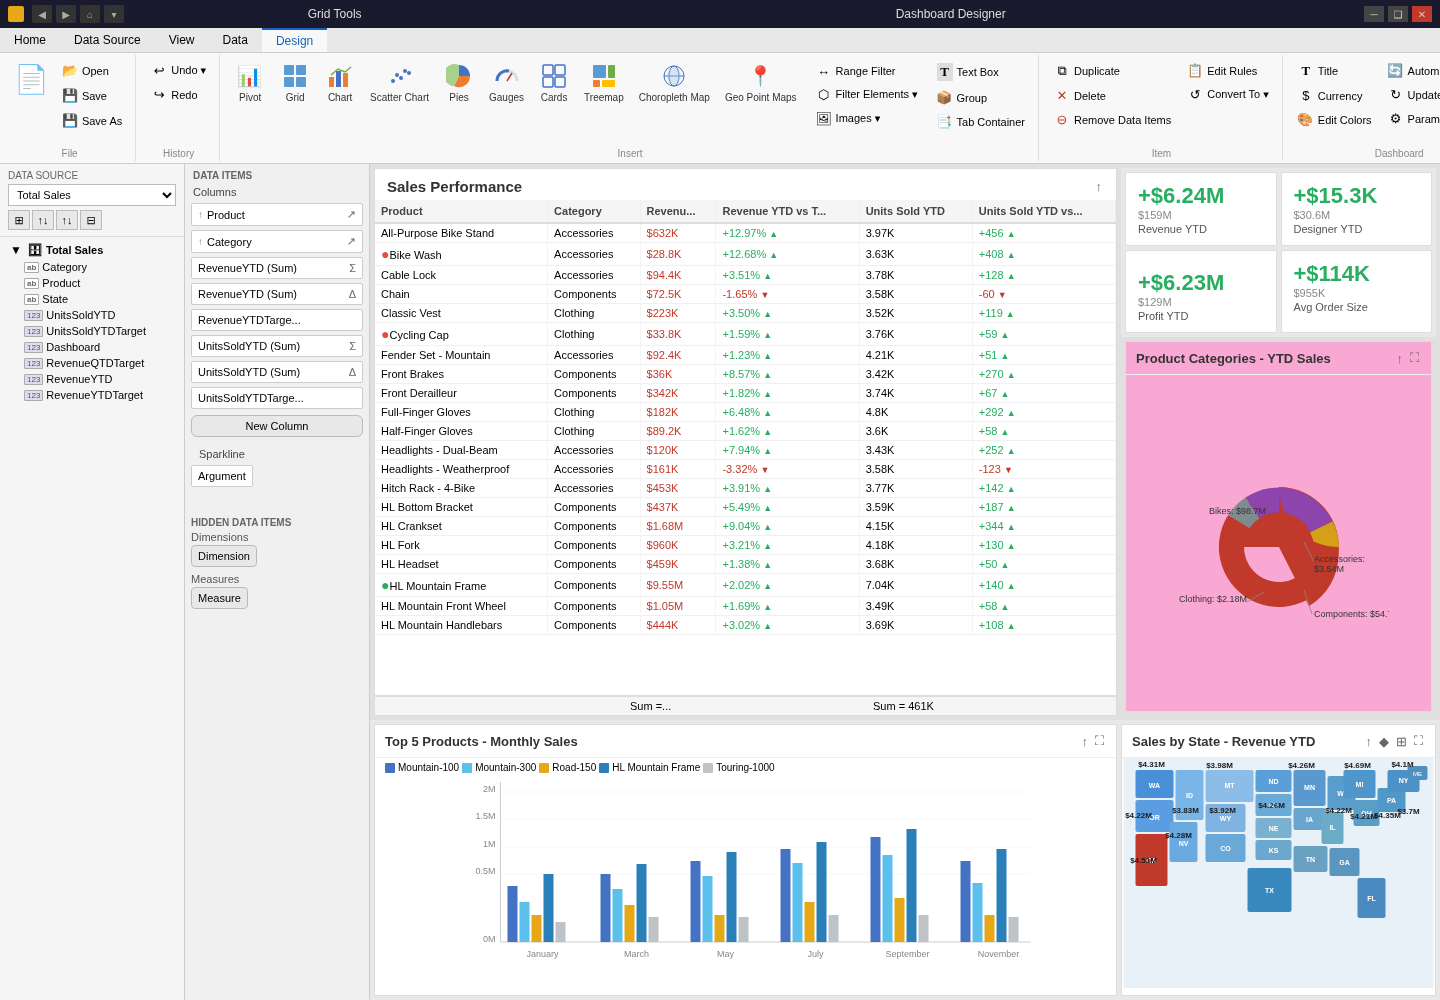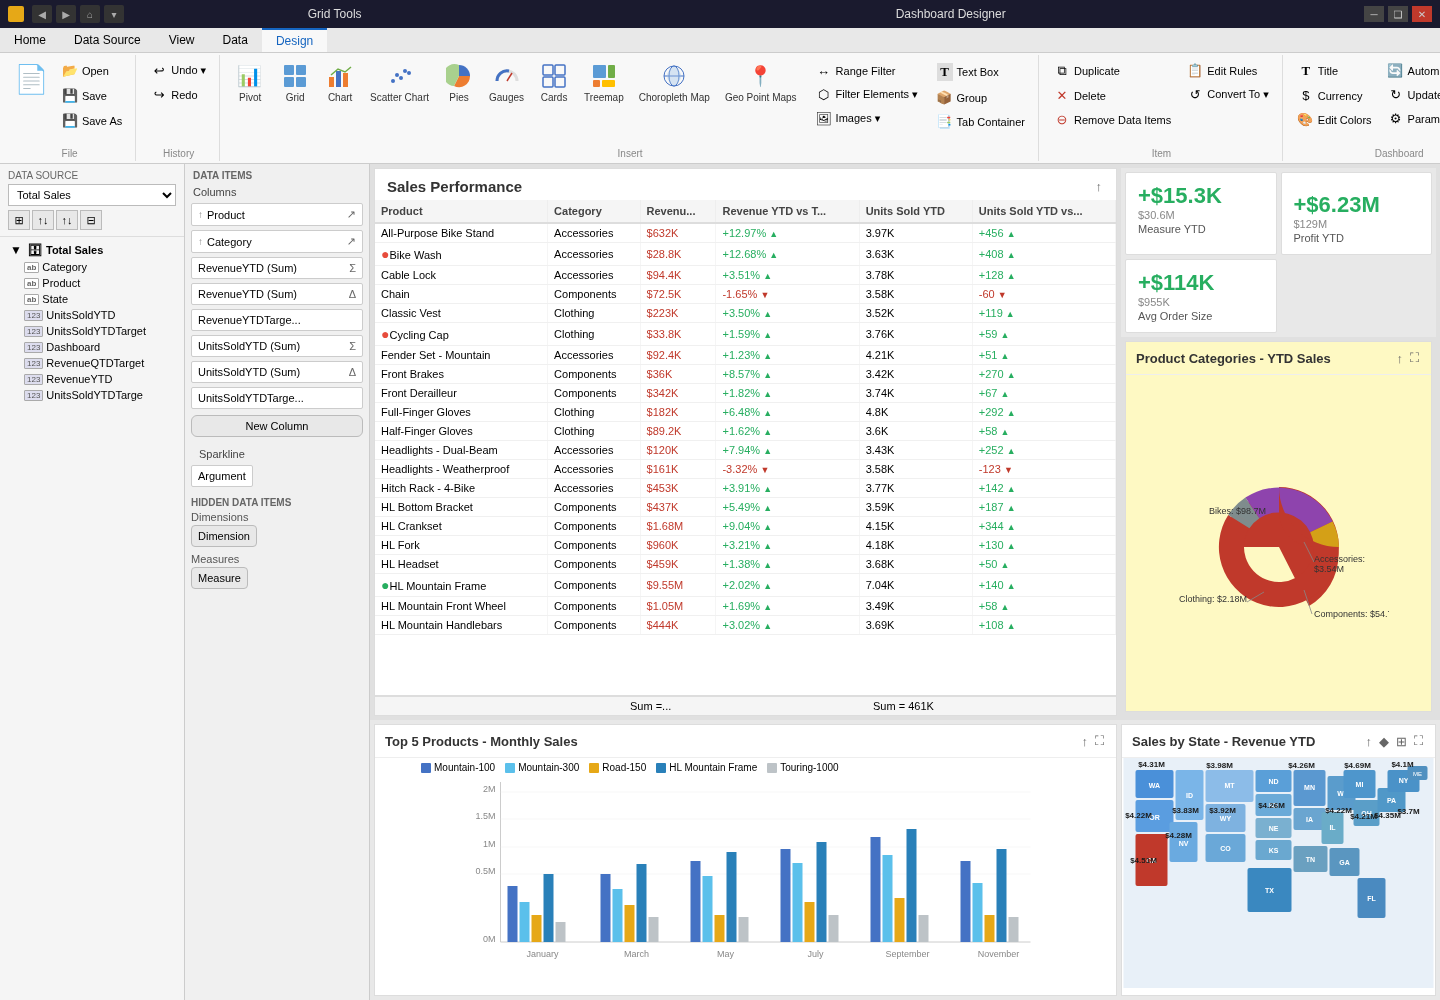--- a/index.html
+++ b/index.html
@@ -50,21 +50,21 @@
     .data-items-header { padding: 6px 8px 2px; font-size: 10px; color: #666; text-transform: uppercase; font-weight: bold; }
     .section-label { padding: 3px 8px; font-size: 11px; color: #444; font-weight: 500; }
     .column-item { margin: 2px 6px; background: white; border: 1px solid #ccc; border-radius: 2px; padding: 4px 6px; display: flex; align-items: center; gap: 4px; cursor: pointer; }
     .col-arrow { color: #888; font-size: 10px; }
     .col-label { font-size: 11px; flex: 1; }
     .col-icon { font-size: 11px; color: #666; }
     .new-col-btn { margin: 4px 6px; background: #e8e8e8; border: 1px solid #bbb; border-radius: 6px; padding: 4px 6px; text-align: center; font-size: 11px; cursor: pointer; }
     .sparkline-section { padding: 4px 6px; }
     .arg-btn { background: white; border: 1px solid #ccc; border-radius: 2px; padding: 4px 6px; text-align: right; font-size: 11px; cursor: pointer; margin: 2px 0; }
     .hidden-section { padding: 4px 6px; }
-    .hidden-label { font-size: 10px; color: #666; text-transform: uppercase; font-weight: bold; margin-bottom: 3px; }
+    .hidden-label { font-size: 10px; color: #666; text-transform: uppercase; font-weight: bold; margin-bottom: 3px; margin-top: 20px; }
     .dim-label { font-size: 11px; color: #555; margin-bottom: 2px; }
     .placeholder-btn { background: #e8e8e8; border: 1px solid #bbb; border-radius: 4px; padding: 4px 6px; text-align: center; font-size: 11px; cursor: pointer; }
     .table-header { padding: 8px 12px 4px; font-size: 15px; font-weight: bold; color: #333; display: flex; justify-content: space-between; align-items: center; }
     .table-wrapper { overflow: auto; flex: 1; }
     table { width: 100%; border-collapse: collapse; font-size: 11px; }
     th { background: #f5f5f5; border-bottom: 2px solid #ddd; border-right: 1px solid #eee; padding: 5px 6px; text-align: left; font-weight: 600; color: #444; white-space: nowrap; position: sticky; top: 0; }
     td { border-bottom: 1px solid #f0f0f0; border-right: 1px solid #f5f5f5; padding: 3px 6px; white-space: nowrap; }
     .revenue { color: #c0392b; font-weight: 500; }
     .positive { color: #27ae60; }
     .negative { color: #c0392b; }
@@ -73,35 +73,35 @@
     .dot-red { color: #e74c3c; font-size: 14px; }
     .dot-green { color: #27ae60; font-size: 14px; }
     .table-footer { background: #f5f5f5; border-top: 2px solid #ddd; padding: 3px 6px; display: flex; font-size: 11px; font-weight: 500; }
     .table-footer span { flex: 1; padding: 0 6px; }
     .kpi-grid { display: grid; grid-template-columns: 1fr 1fr; gap: 4px; padding: 4px; background: #e8e8e8; }
     .kpi-card { background: white; border: 1px solid #ddd; padding: 10px 12px; border-radius: 2px; }
     .kpi-main { font-size: 22px; font-weight: bold; color: #27ae60; }
     .kpi-sub { font-size: 11px; color: #888; }
     .kpi-label { font-size: 11px; color: #555; margin-top: 2px; }
 
-    .chart-panel { background: #fef9c3; margin: 0 4px 4px; border: 1px solid #ddd; flex: 1; overflow: hidden; gap: 8px; }
+    .chart-panel { background: #f9a8d4; margin: 0 4px 4px; border: 1px solid #ddd; flex: 1; overflow: hidden; gap: 8px; }
     .chart-header { padding: 6px 10px; display: flex; justify-content: space-between; align-items: center; border-bottom: 1px solid #eee; }
     .chart-title { font-size: 13px; font-weight: bold; color: #333; }
 
     
     .bottom-row { display: flex; background: #e8e8e8; gap: 4px; padding: 4px; height: 280px; }
     .bar-chart-panel { flex: 1; background: #ffffff; border: 1px solid #ddd; overflow: hidden; }
     .bar-chart-header { padding: 6px 10px; display: flex; justify-content: space-between; align-items: center; border-bottom: 1px solid #eee; }
     .bar-chart-title { font-size: 13px; font-weight: bold; color: #333; }
     .map-panel { width: 315px; background: white; border: 1px solid #ddd; overflow: hidden; }
     .map-header { padding: 6px 10px; display: flex; justify-content: space-between; align-items: center; border-bottom: 1px solid #eee; }
     .map-title { font-size: 13px; font-weight: bold; color: #333; }
 
     
-    .legend { display: flex; gap: 10px; padding: 4px 10px; flex-wrap: wrap; margin-left: 36px; }
+    .legend { display: flex; gap: 3px; padding: 4px 10px; flex-wrap: wrap; }
     .legend-item { display: flex; align-items: center; gap: 3px; font-size: 10px; }
     .legend-dot { width: 10px; height: 10px; border-radius: 1px; }
 
     
     ::-webkit-scrollbar { width: 8px; height: 8px; }
     ::-webkit-scrollbar-track { background: #f0f0f0; }
     ::-webkit-scrollbar-thumb { background: #bbb; border-radius: 4px; }
 
     .full-layout { display: flex; flex-direction: column; height: 1000px; }
     .content-panels { display: flex; flex: 1; overflow: hidden; }
@@ -361,21 +361,21 @@
         <div class="tree-item child">
           <span class="num-badge">123</span>
           <span>RevenueQTDTarget</span>
         </div>
         <div class="tree-item child">
           <span class="num-badge">123</span>
           <span>RevenueYTD</span>
         </div>
         <div class="tree-item child">
           <span class="num-badge">123</span>
-          <span>UnitsSoldYTDTarge</span>
+          <span>RevenueYTDTarget</span>
         </div>
       </div>
     </div>
 
     <div class="middle-panel">
       <div class="data-items-header">DATA ITEMS</div>
       <div class="section-label">Columns</div>
       <div class="column-item">
         <span class="col-arrow">↑</span>
         <span class="col-label">Product</span>
@@ -625,23 +625,28 @@
             <span>Sum =...</span>
             <span></span>
             <span>Sum = 461K</span>
             <span></span>
           </div>
         </div>
 
         <div class="kpi-and-chart">
           <div class="kpi-grid">
             <div class="kpi-card">
+              <div class="kpi-main" style="color:#27ae60;">+$6.24M</div>
+              <div class="kpi-sub">$159M</div>
+              <div class="kpi-label">Revenue YTD</div>
+            </div>
+            <div class="kpi-card">
               <div class="kpi-main" style="color:#27ae60;">+$15.3K</div>
               <div class="kpi-sub">$30.6M</div>
-              <div class="kpi-label">Measure YTD</div>
+              <div class="kpi-label">Designer YTD</div>
             </div>
             <div class="kpi-card">
               <div class="kpi-main" style="color:#27ae60;margin-top:9px;">+$6.23M</div>
               <div class="kpi-sub">$129M</div>
               <div class="kpi-label">Profit YTD</div>
             </div>
             <div class="kpi-card">
               <div class="kpi-main" style="color:#27ae60;">+$114K</div>
               <div class="kpi-sub">$955K</div>
               <div class="kpi-label">Avg Order Size</div>

